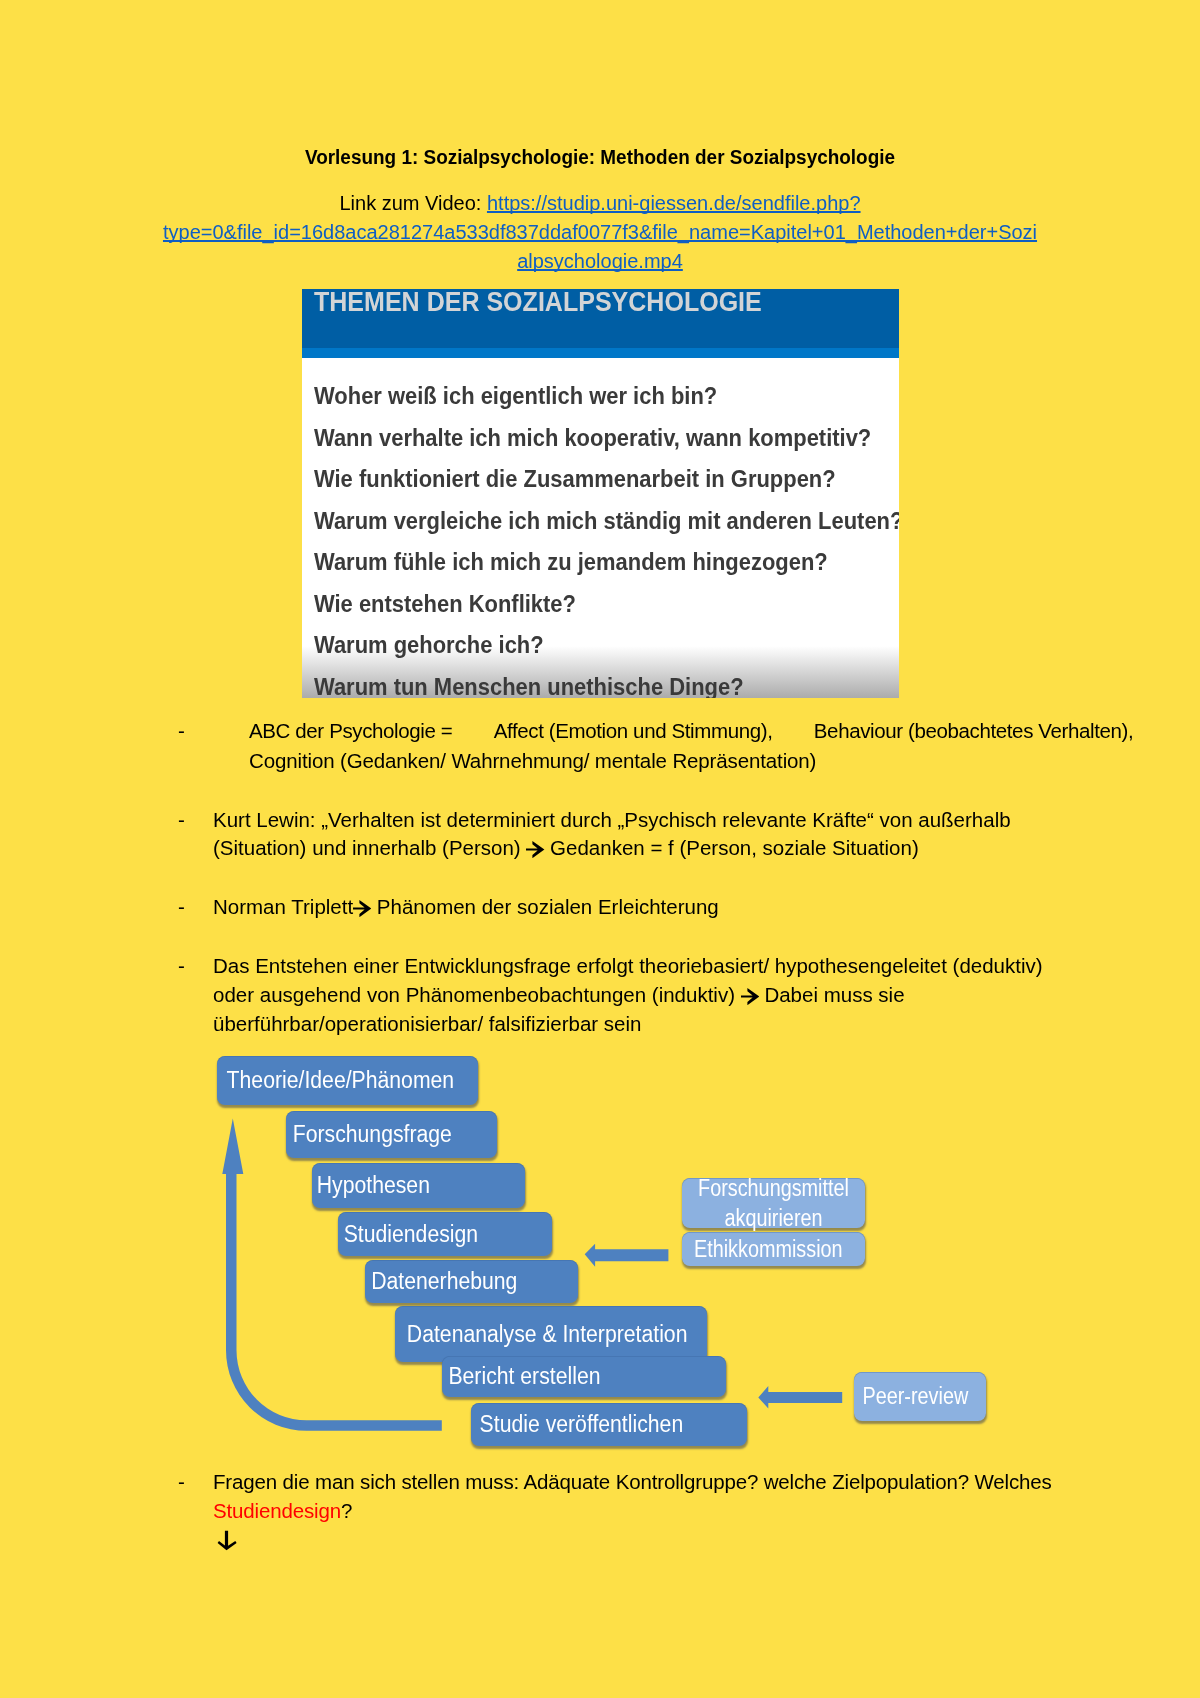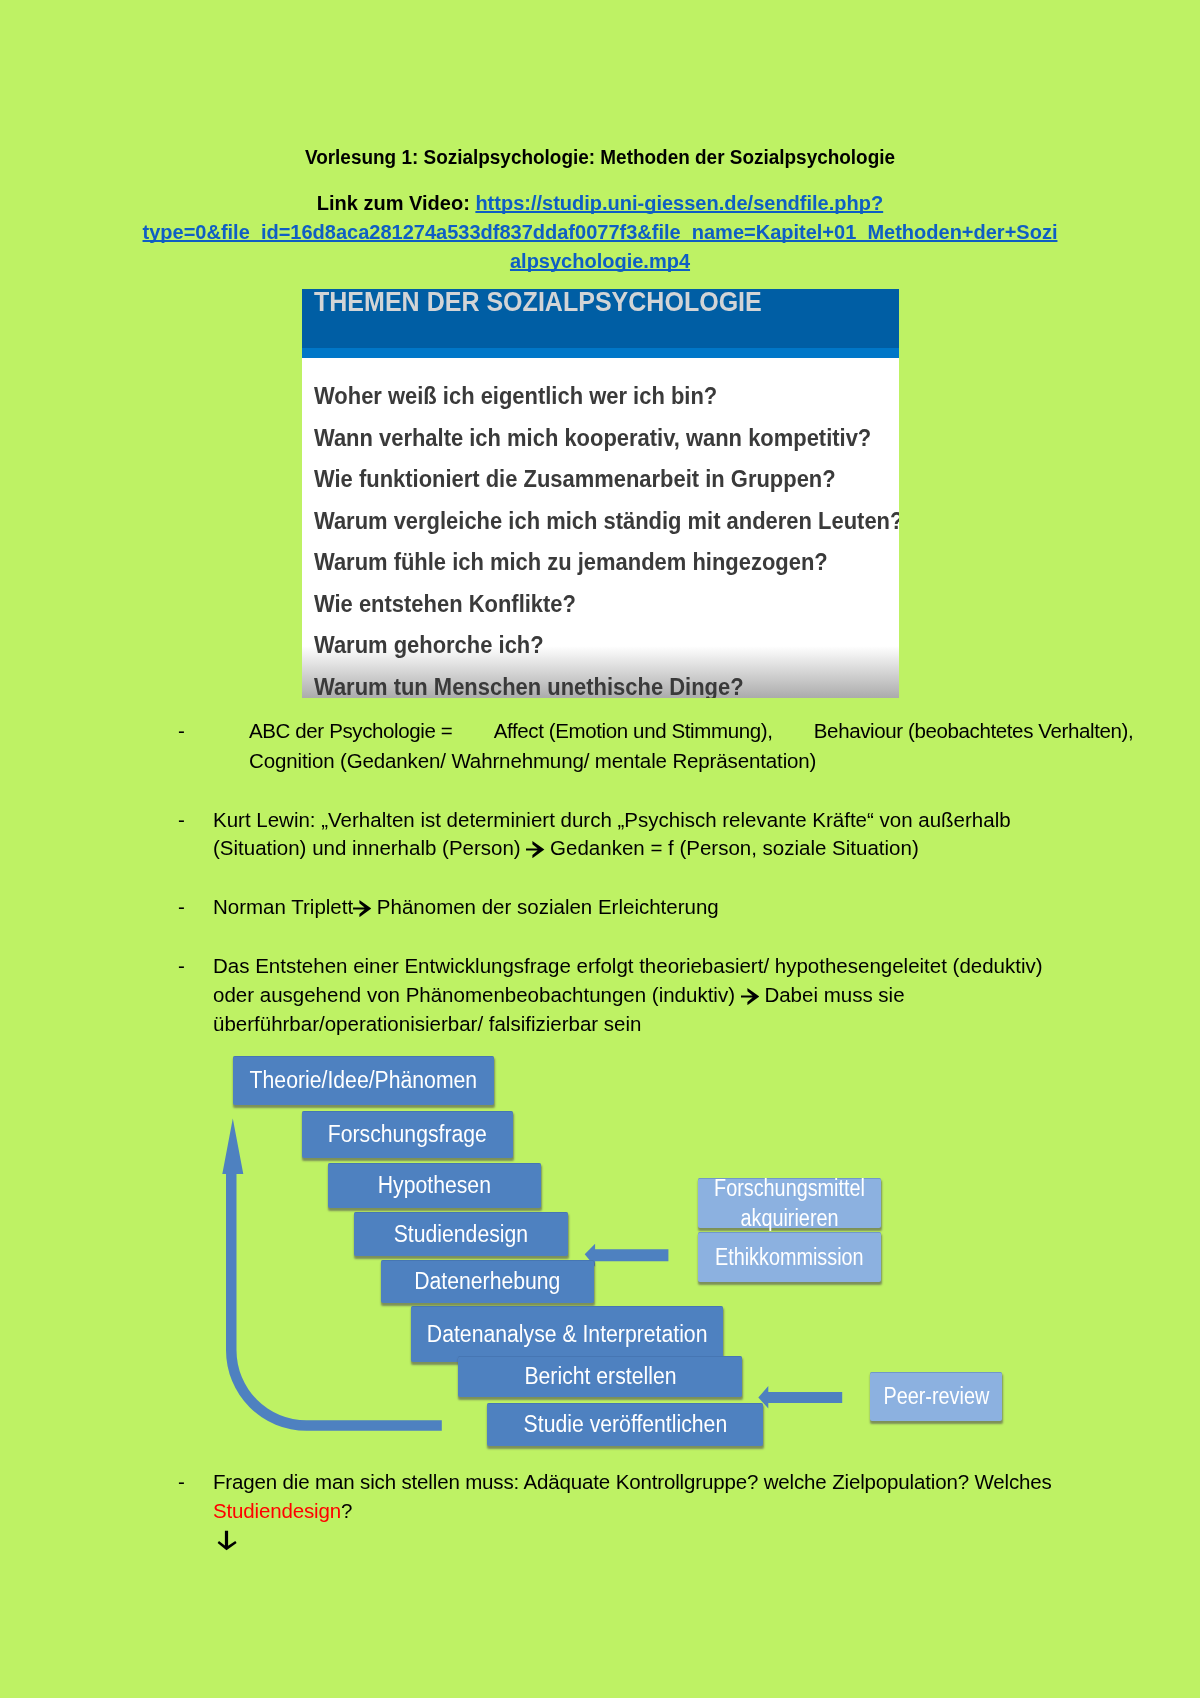--- a/index.html
+++ b/index.html
@@ -1,26 +1,26 @@
 <!DOCTYPE html>
 <html><head>
 <meta charset="utf-8">
 <title>Vorlesung 1: Sozialpsychologie</title>
 <style>
   html,body{margin:0;padding:0;background:#ffffff;}
   body{width:1200px;height:1698px;font-family:"Liberation Sans",sans-serif;color:#000000;
        -webkit-font-smoothing:antialiased;}
-  .page{position:relative;width:1200px;height:1698px;overflow:hidden;background:#bef264;
+  .page{position:relative;width:1200px;height:1698px;overflow:hidden;background:#fde047;
         will-change:transform;transform:translateZ(0);}
   
   .doc-title{position:absolute;left:0;width:1200px;text-align:center;
       font-size:20.3px;font-weight:bold;line-height:1;white-space:nowrap;
       transform:scaleX(0.934);transform-origin:center top;}
   .link-block{position:absolute;left:0;width:1200px;text-align:center;
-      font-size:20px;font-weight:bold;line-height:28.8px;white-space:nowrap;}
+      font-size:20px;font-weight:normal;line-height:28.8px;white-space:nowrap;}
   .link-a{text-decoration:underline;text-underline-offset:1.3px;text-decoration-thickness:1.6px;
           text-decoration-skip-ink:none;color:#0F5EC4;}
   
   .slide{position:absolute;left:302px;top:289px;width:597px;height:409px;background:#fff;overflow:hidden;}
   .slide-banner{position:absolute;left:0;top:0;width:597px;height:59px;background:#005EA4;}
   .slide-accent{position:absolute;left:0;top:59px;width:597px;height:10px;background:#0077C8;}
   .slide-banner-title{position:absolute;left:12px;font-size:27px;font-weight:bold;
       white-space:nowrap;color:#D2D4D6;line-height:1;
       transform:scaleX(0.927);transform-origin:left top;}
   .q{position:absolute;left:12px;font-size:24.8px;font-weight:bold;
@@ -28,23 +28,23 @@
       transform:scaleX(0.885);transform-origin:left top;}
   .slide-grad{position:absolute;left:0;top:357px;width:597px;height:52px;
       background:linear-gradient(to bottom,#ffffff 0%,#ABABAB 100%);}
   
   .bl{position:absolute;left:213px;font-size:20.5px;color:#000;white-space:nowrap;line-height:1;}
   .mk{position:absolute;left:178px;font-size:20.5px;line-height:1;color:#000;}
   b{font-weight:normal;margin-left:36px;}
   .rarrow{display:inline-block;width:18.4px;height:17.2px;vertical-align:baseline;
           position:relative;top:3px;margin:0 -0.2px;}
   
-  .dbox{position:absolute;border-radius:2px;background:#4E81C0;color:#fff;
-        display:flex;align-items:center;justify-content:center;
-        box-shadow:0.5px 2.5px 2px rgba(80,80,80,0.6), inset 0 0.8px 0 rgba(55,95,150,0.42);margin-left:16px;}
+  .dbox{position:absolute;border-radius:8px;background:#4E81C0;color:#fff;
+        display:flex;align-items:center;justify-content:flex-start;
+        box-shadow:0.5px 2.5px 2px rgba(80,80,80,0.6), inset 0 0.8px 0 rgba(55,95,150,0.42);}
   .dbox.light{background:#8CB1E0;}
   .dlabel{font-size:23px;line-height:1.31;text-align:center;
           transform:scaleX(0.922);transform-origin:center center;}
   .dbox.light .dlabel{transform:scaleX(0.862);}
   .dsvg{position:absolute;left:0;top:0;width:1200px;height:1698px;pointer-events:none;}
 </style>
 </head>
 <body>
 
 <div class="page">
@@ -118,21 +118,21 @@
       </div>
   <div class="dbox" style="left:442px;top:1356px;width:284px;height:41px">
         <span class="dlabel">Bericht erstellen</span>
       </div>
   <div class="dbox" style="left:471px;top:1403px;width:276px;height:43px">
         <span class="dlabel">Studie veröffentlichen</span>
       </div>
   <div class="dbox light" style="left:682px;top:1178px;width:183px;height:50px">
         <span class="dlabel">Forschungsmittel akquirieren</span>
       </div>
-  <div class="dbox light" style="left:682px;top:1232px;width:183px;height:50px">
+  <div class="dbox light" style="left:682px;top:1232px;width:183px;height:34px">
         <span class="dlabel">Ethikkommission</span>
       </div>
   <div class="dbox light" style="left:854px;top:1372px;width:132px;height:49px">
         <span class="dlabel">Peer-review</span>
       </div>
 </div>
 <div class="mk" style="top:1472.02px">-</div>
 <div class="bl" style="top:1472.02px;letter-spacing:-0.15px"><span style="color:#000">Fragen die man sich stellen muss: Adäquate Kontrollgruppe? welche Zielpopulation? Welches</span></div>
 <div class="bl" style="top:1500.52px;letter-spacing:-0.15px"><span style="color:#FF0000">Studiendesign</span><span style="color:#000">?</span></div>
 <svg class="dsvg" viewBox="0 0 1200 1698">

